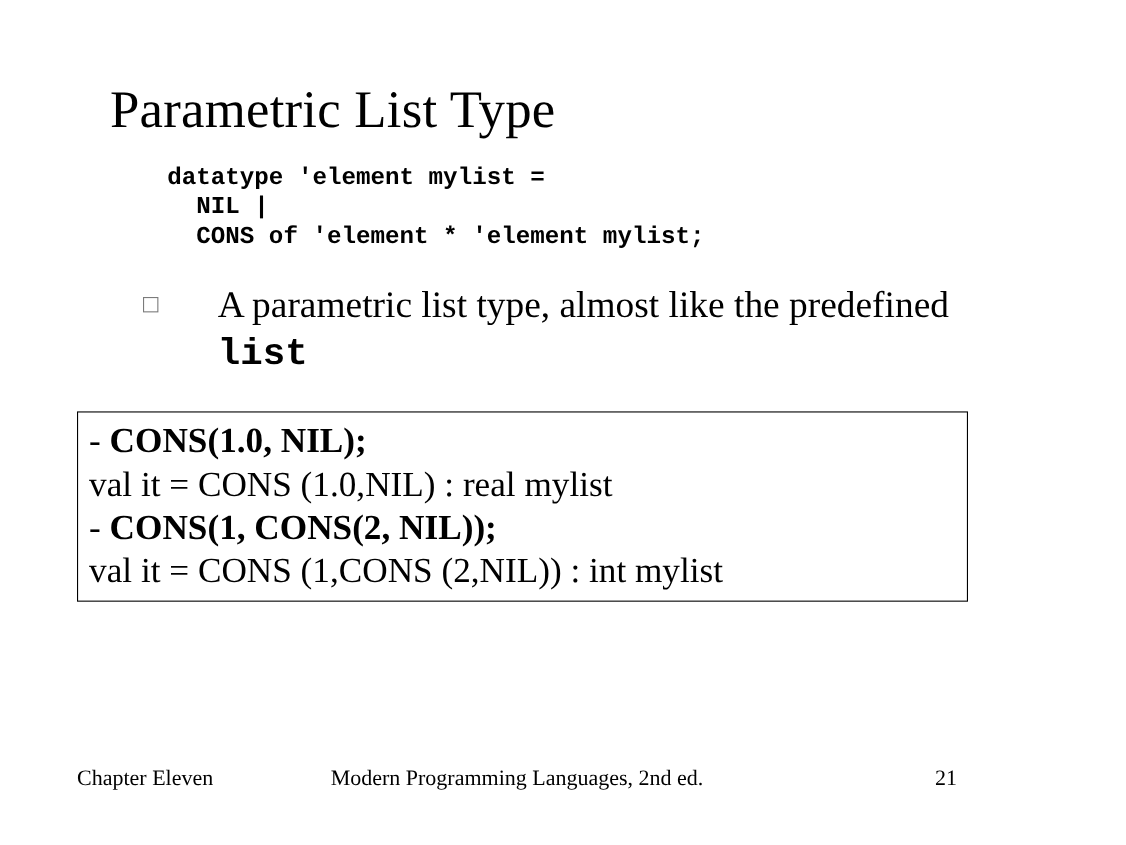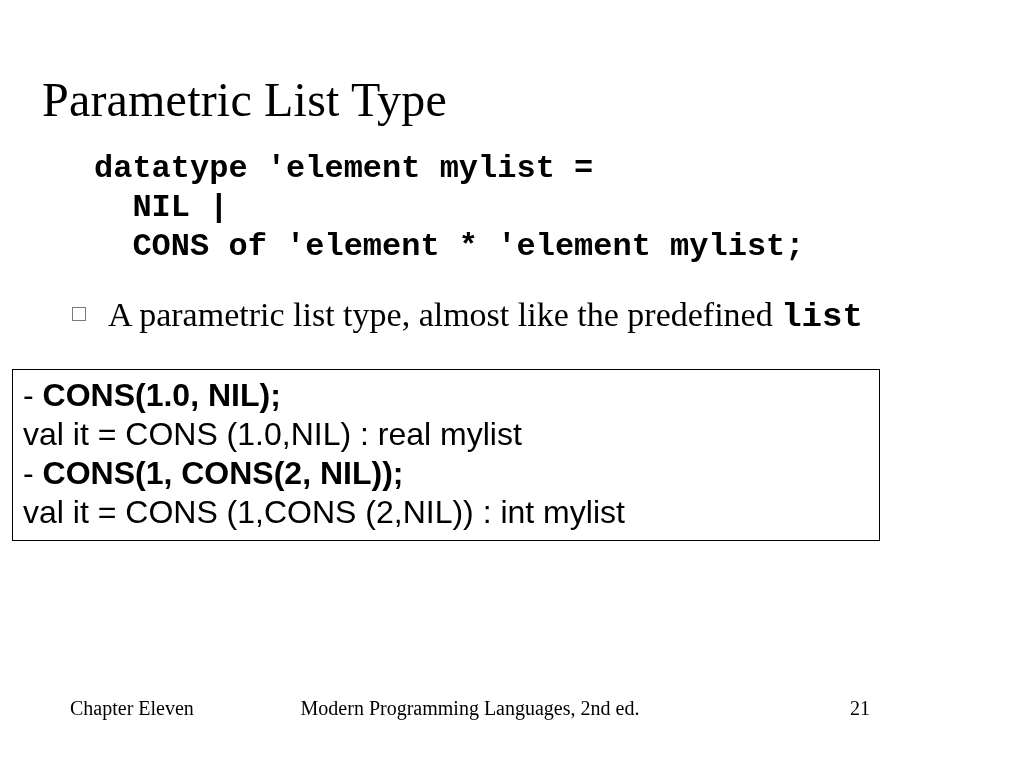--- a/index.html
+++ b/index.html
@@ -8,65 +8,66 @@
     height: 768px;
     background: #ffffff;
     font-family: "Times New Roman", Times, serif;
     color: #000;
     overflow: hidden;
   }
   .slide {
     width: 940px;
     height: 768px;
     position: relative;
-    padding: 72px 70px 0 42px;
+    padding: 72px 70px 0 100px;
   }
   .title {
     font-size: 48px;
     font-weight: normal;
     margin-bottom: 22px;
     letter-spacing: 0.2px;
   }
   .codeblock {
     font-family: "Courier New", Courier, monospace;
     font-weight: bold;
-    font-size: 32px;
+    font-size: 22px;
     line-height: 1.22;
     margin-left: 52px;
     white-space: pre;
     margin-bottom: 28px;
   }
   .bullets {
     margin-left: 30px;
     margin-bottom: 30px;
   }
   .bullet {
     display: flex;
     align-items: flex-start;
     margin-bottom: 18px;
+    gap: 32px;
   }
   .bullet-mark {
     width: 14px;
     height: 14px;
     border: 1px solid #7b7b7b;
     margin-top: 13px;
     margin-right: 22px;
     flex-shrink: 0;
   }
   .bullet-text {
     font-size: 34px;
     line-height: 1.25;
   }
   .mono-inline {
     font-family: "Courier New", Courier, monospace;
     font-weight: bold;
   }
   .boxed {
     border: 1px solid #000;
-    font-family: Liberation Sans, sans-serif;
+    font-family: Liberation Serif, serif;
     font-size: 32px;
     line-height: 1.22;
     padding: 6px 10px 8px 10px;
     margin-left: -30px;
     margin-right: -10px;
     white-space: pre;
   }
   .boxed .bold { font-weight: bold; }
   .footer {
     position: absolute;

